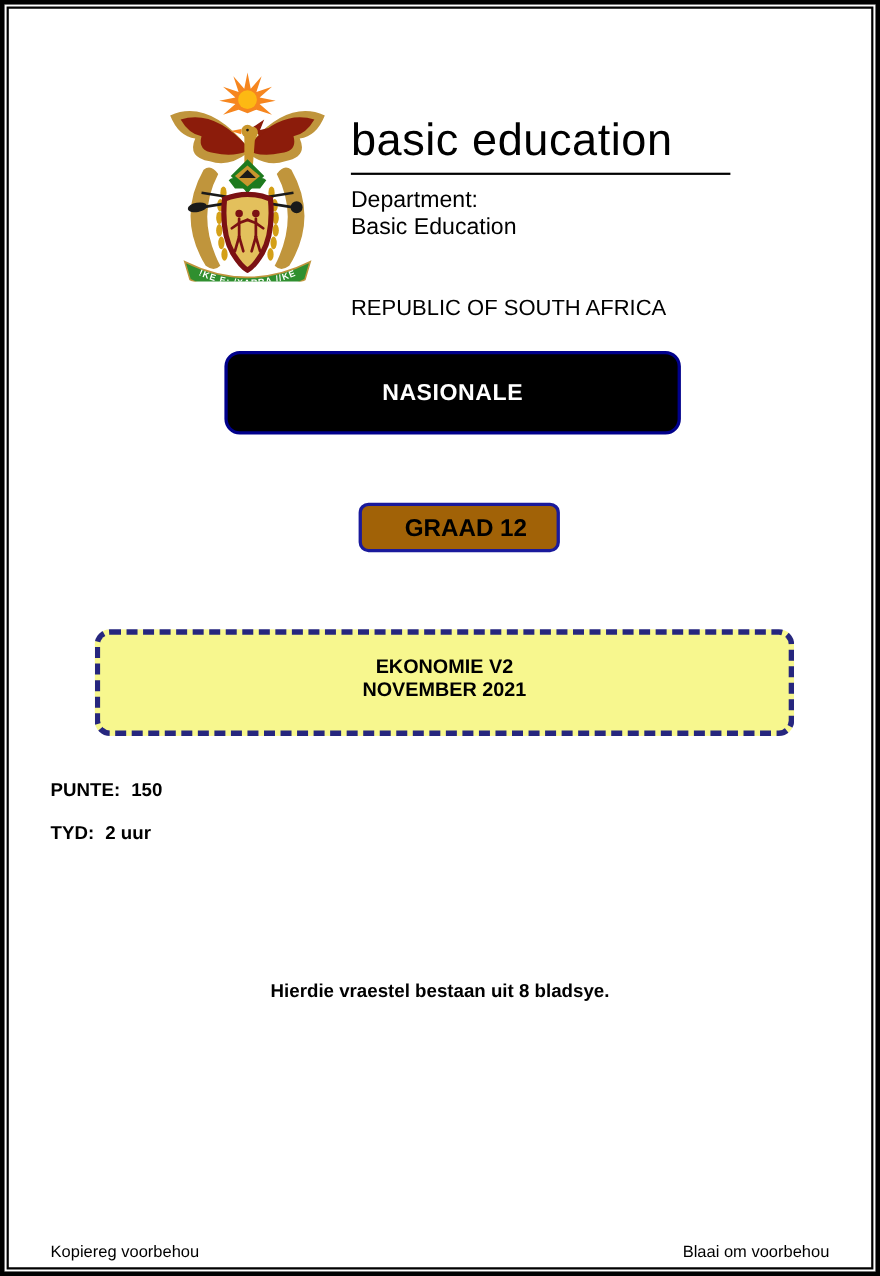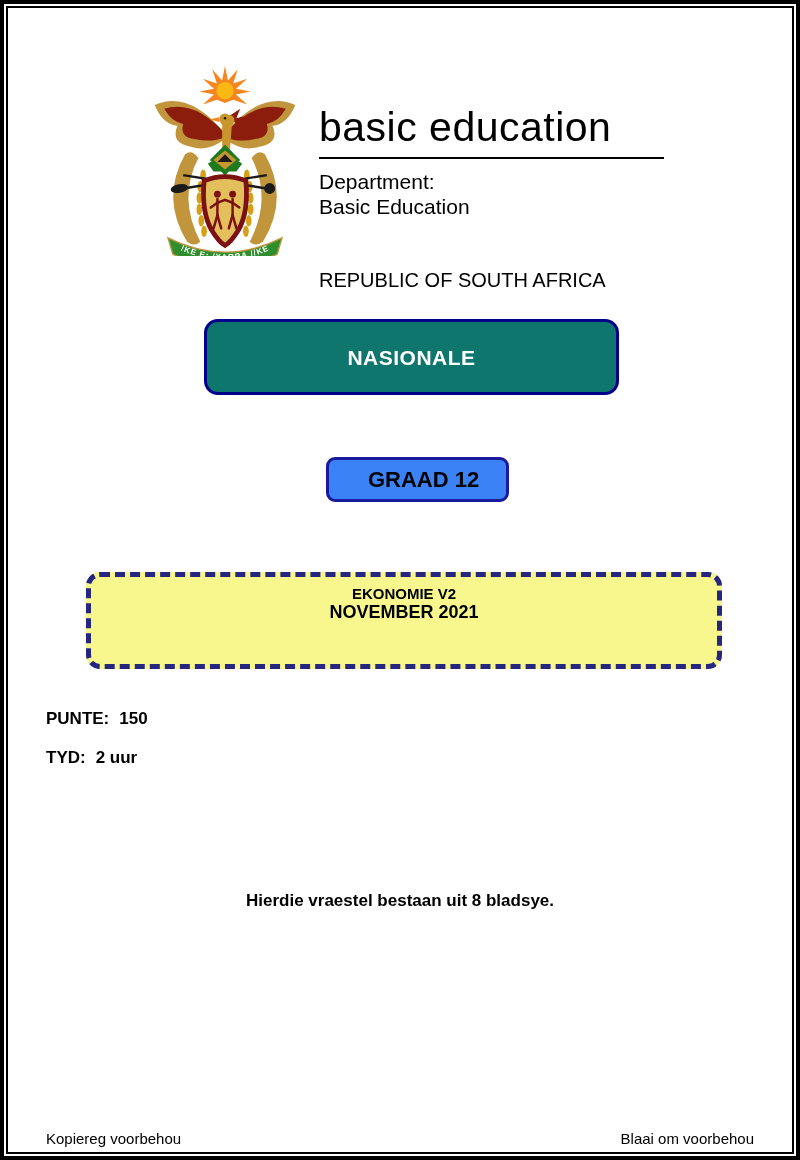--- a/index.html
+++ b/index.html
@@ -14,41 +14,41 @@
   .logo { position:absolute; left:145px; top:60px; width:152px; height:192px; }
   .brand-block { position:absolute; left:315px; top:102px; width:350px; }
   .brand { font-size:41px; font-weight:400; letter-spacing:0.5px; line-height:1.05; }
   .brand-rule { width:345px; height:0; border-bottom:2px solid #000; margin-top:8px; margin-bottom:10px; }
   .dept-line { font-size:21px; line-height:25px; }
   .country { font-size:20px; line-height:26px; font-weight:normal;margin-top:48px; }
 
   
   .nsc-banner {
     position:absolute; left:200px; top:315px; width:415px; height:76px;
-    box-sizing:border-box; background:#0f766e; border:3px solid #00008b;
+    box-sizing:border-box; background:#000000; border:3px solid #00008b;
     border-radius:14px; display:flex; flex-direction:column;
     align-items:center; justify-content:center;
   }
   .nsc-banner .line { color:#ffffff; font-weight:bold; font-size:21px; line-height:27px; letter-spacing:0.5px; }
 
   
   .grade-badge {
     position:absolute; left:322px; top:453px; width:183px; height:45px;
-    box-sizing:border-box; background:#3b82f6; border:3px solid #1a1a9c;
+    box-sizing:border-box; background:#a16207; border:3px solid #1a1a9c;
     border-radius:9px; display:flex; align-items:center; justify-content:center;padding-left:12px;
   }
   .grade-badge span { font-weight:bold; font-size:22px; }
 
   
   .subject-box {
     position:absolute; left:82px; top:568px; width:636px; height:97px;
     box-sizing:border-box; background:#f7f78e; border:5px dashed #26267e;
     border-radius:14px; text-align:center;
   }
-  .subject-title { margin-top:8px; font-weight:bold; font-size:15px; }
+  .subject-title { margin-top:19px; font-weight:bold; font-size:18px; }
   .subject-session { font-weight:bold; font-size:18px; }
 
   
   .detail-row { position:absolute; left:42px; font-weight:bold; font-size:17px; }
   .detail-marks { top:705px; }
   .detail-time { top:744px; }
   .detail-row .value { margin-left:10px; }
 
   
   .pages-note {

